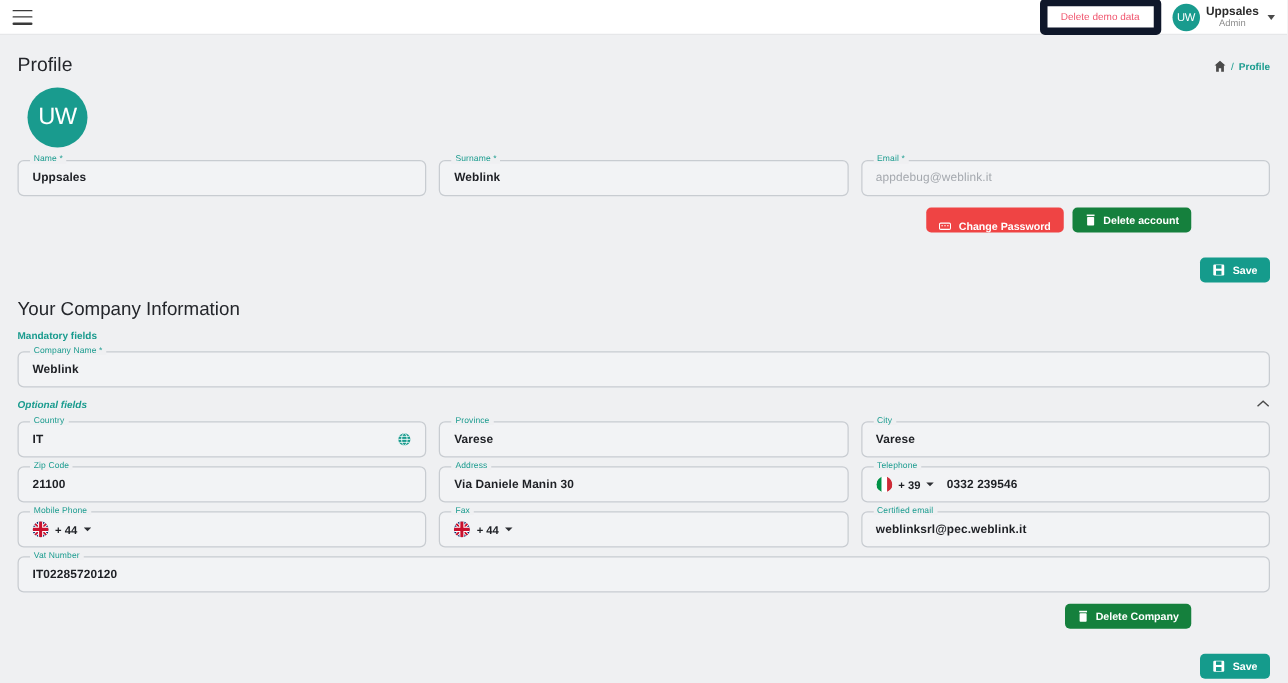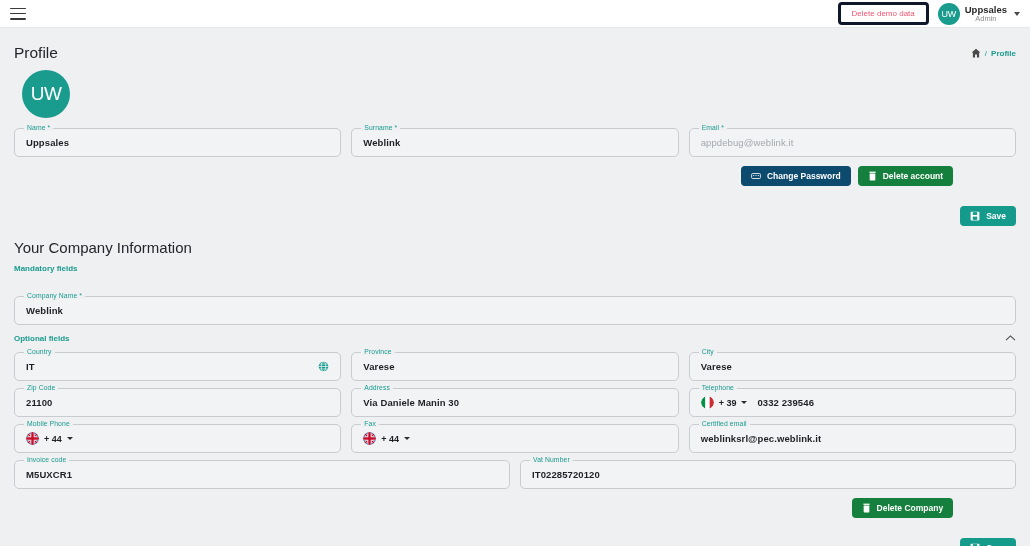--- a/index.html
+++ b/index.html
@@ -36,21 +36,21 @@
     background: #3a3a3a;
     border-radius: 1px;
   }
   .topbar-right {
     margin-left: auto;
     display: flex;
     align-items: center;
     gap: 9px;
   }
   .btn-demo {
-    border: 3px solid #0f172a;
+    border: 6px solid #0f172a;
     color: #f0566f;
     background: #ffffff;
     border-radius: 4px;
     font-size: 8px;
     padding: 4px 11px;
     cursor: pointer;
     white-space: nowrap;
     font-family: "Liberation Sans", sans-serif;
   }
   .user-block {
@@ -183,26 +183,27 @@
   
   .section-title {
     font-size: 15px;
     color: #24262b;
     margin: 13px 0 8px 0;
   }
   .sub-head {
     font-size: 8px;
     color: #199b8e;
     font-weight: bold;
-    margin-bottom: 23px;
+    margin-bottom: 8px;
   }
   .sub-head-row {
     display: flex;
     align-items: flex-start;
     margin: 9px 0 9px 0;
+    font-style: italic;
   }
   .chevron-up { margin-left: auto; }
 
   
   .btn-row {
     display: flex;
     justify-content: flex-end;
     gap: 7px;
     margin-top: 9px;
   }
@@ -214,21 +215,21 @@
     font-weight: bold;
     height: 20px;
     padding: 0 10px;
     display: inline-flex;
     align-items: center;
     gap: 6px;
     cursor: pointer;
     font-family: "Liberation Sans", sans-serif;
     white-space: nowrap;
   }
-  .btn-green  { background: #0c4a6e; }
+  .btn-green  { background: #ef4444; align-items: flex-end; }
   .btn-red    { background: #15803d; }
   .btn-teal   { background: #159b8c; margin-top: 40px; }
   .btn svg { display: block; flex: 0 0 auto; }
 </style>
 </head>
 <body>
 
 <div class="topbar">
   <div class="hamburger">
     <span></span>
@@ -416,24 +417,20 @@
       <span class="field-value"></span>
     </div>
     <div class="field f-third">
       <span class="field-label">Certified email</span>
       <span class="field-value">weblinksrl@pec.weblink.it</span>
     </div>
   </div>
 
   <div class="row">
     <div class="field f-half">
-      <span class="field-label">Invoice code</span>
-      <span class="field-value">M5UXCR1</span>
-    </div>
-    <div class="field f-half">
       <span class="field-label">Vat Number</span>
       <span class="field-value">IT02285720120</span>
     </div>
   </div>
 
   <div class="btn-row">
     <button class="btn btn-red">
       <svg width="9" height="10" viewBox="0 0 14 16">
         <rect x="2" y="1" width="10" height="2" fill="#fff"></rect>
         <rect x="2.5" y="4" width="9" height="11" rx="1" fill="#fff"></rect>

